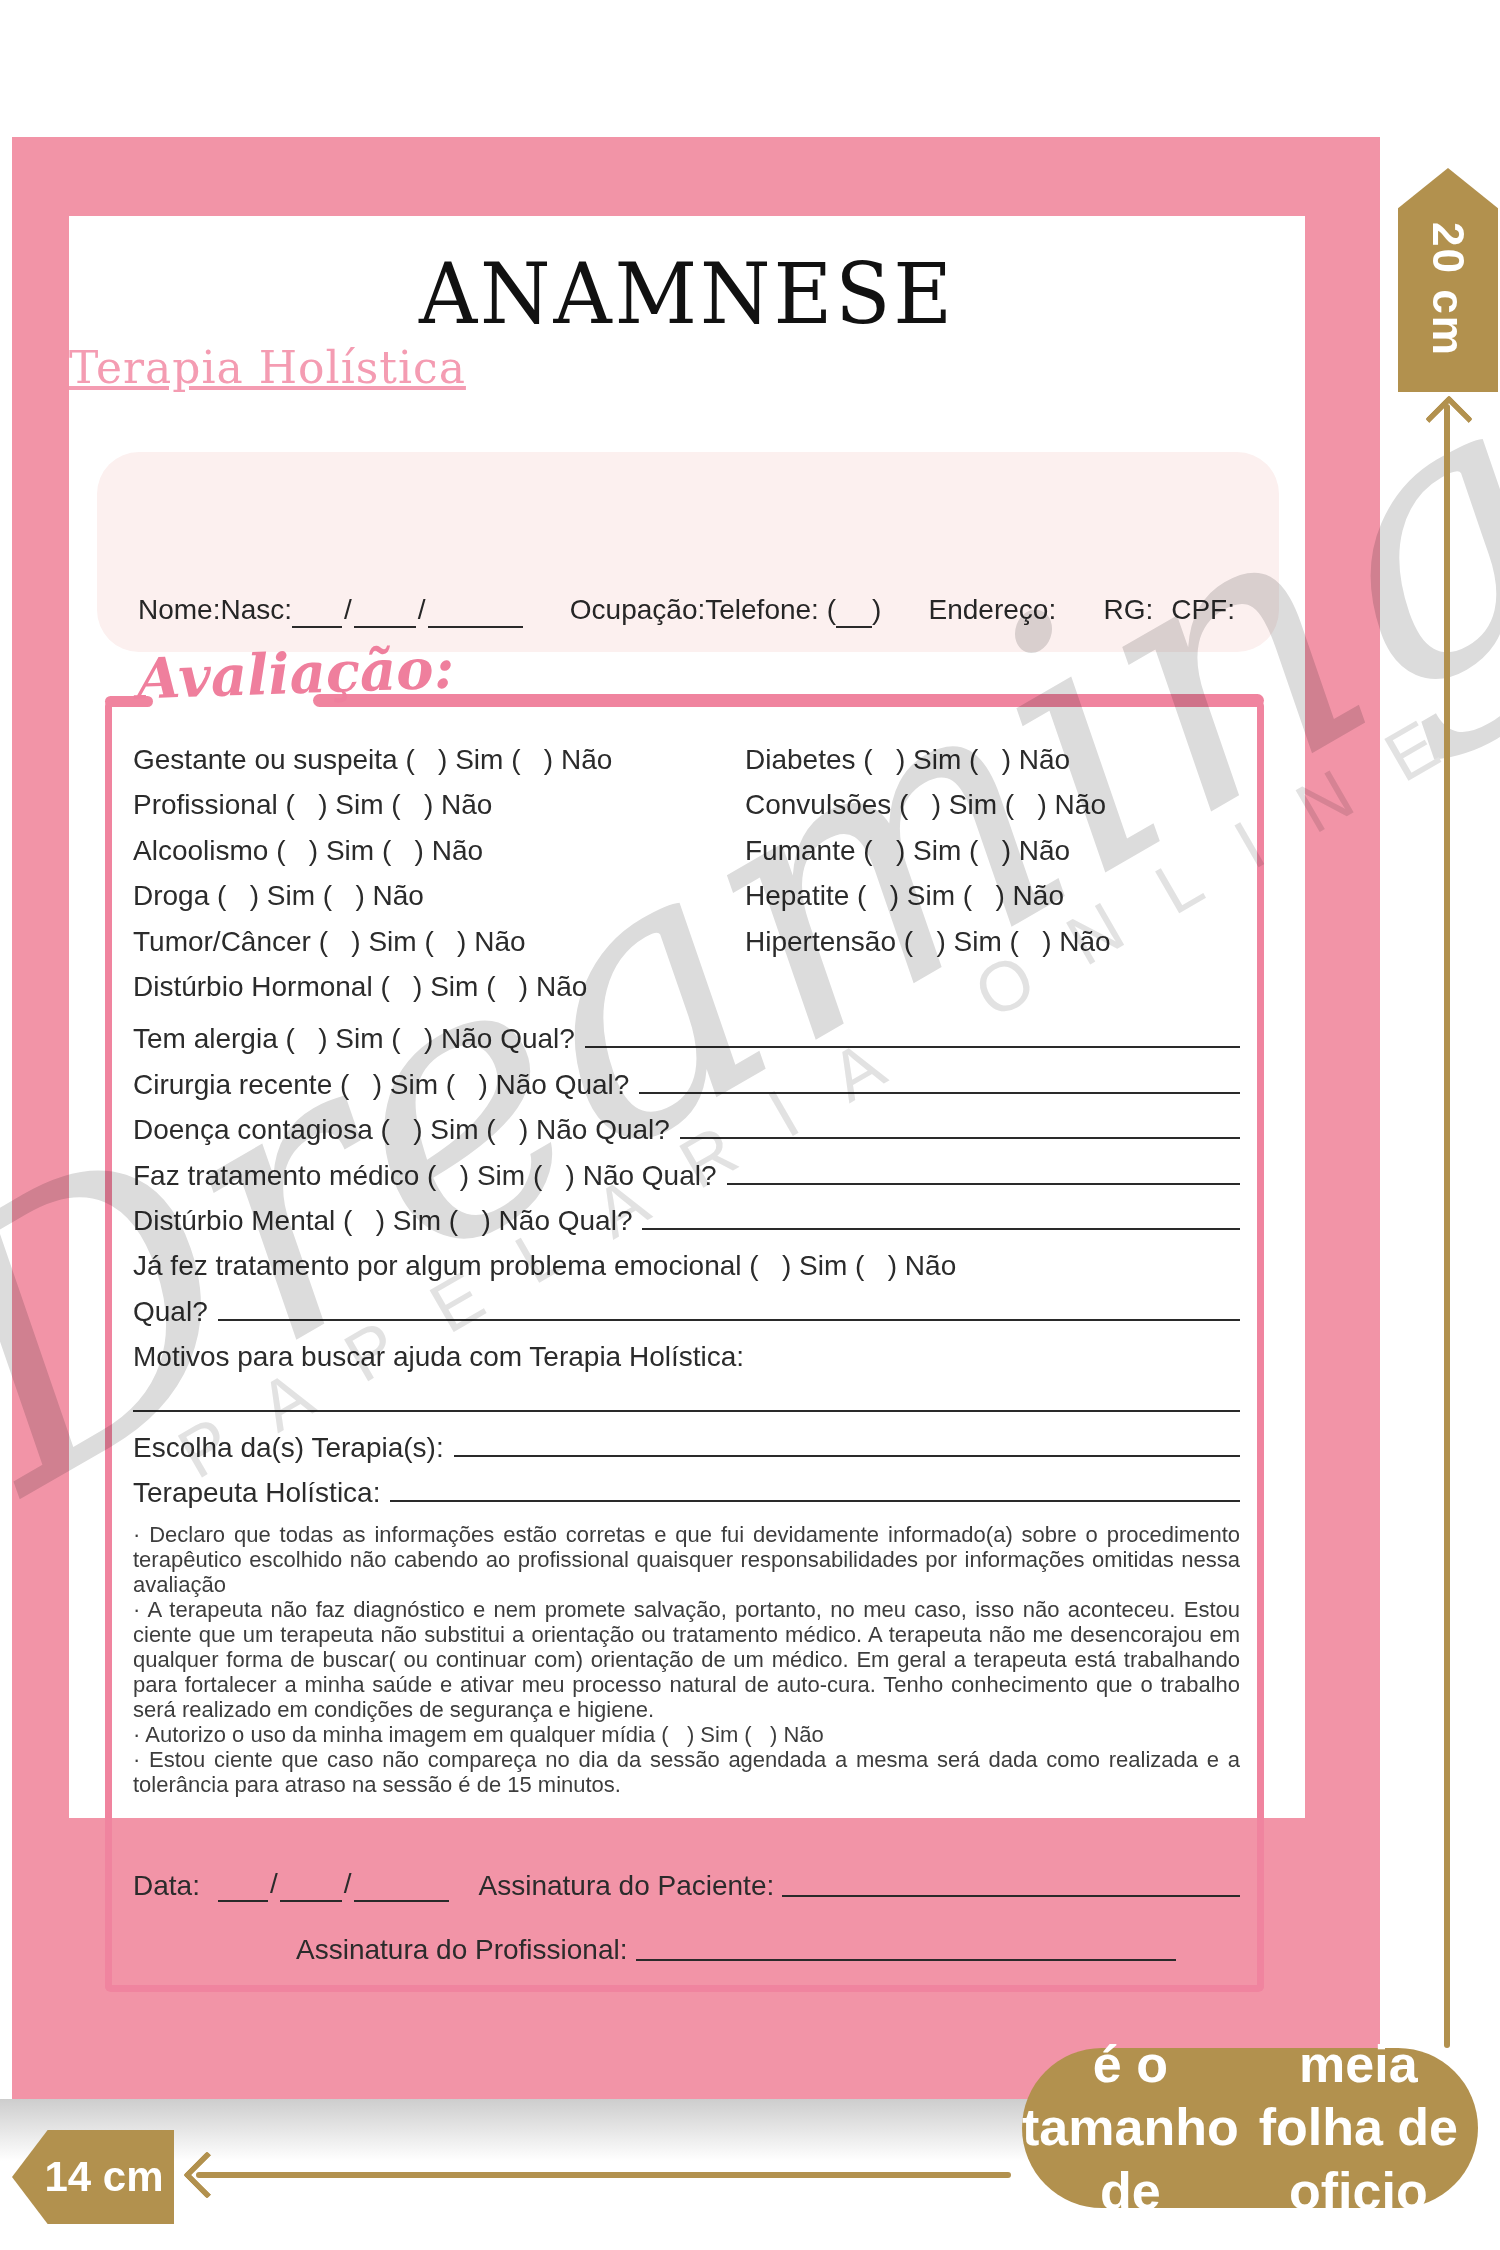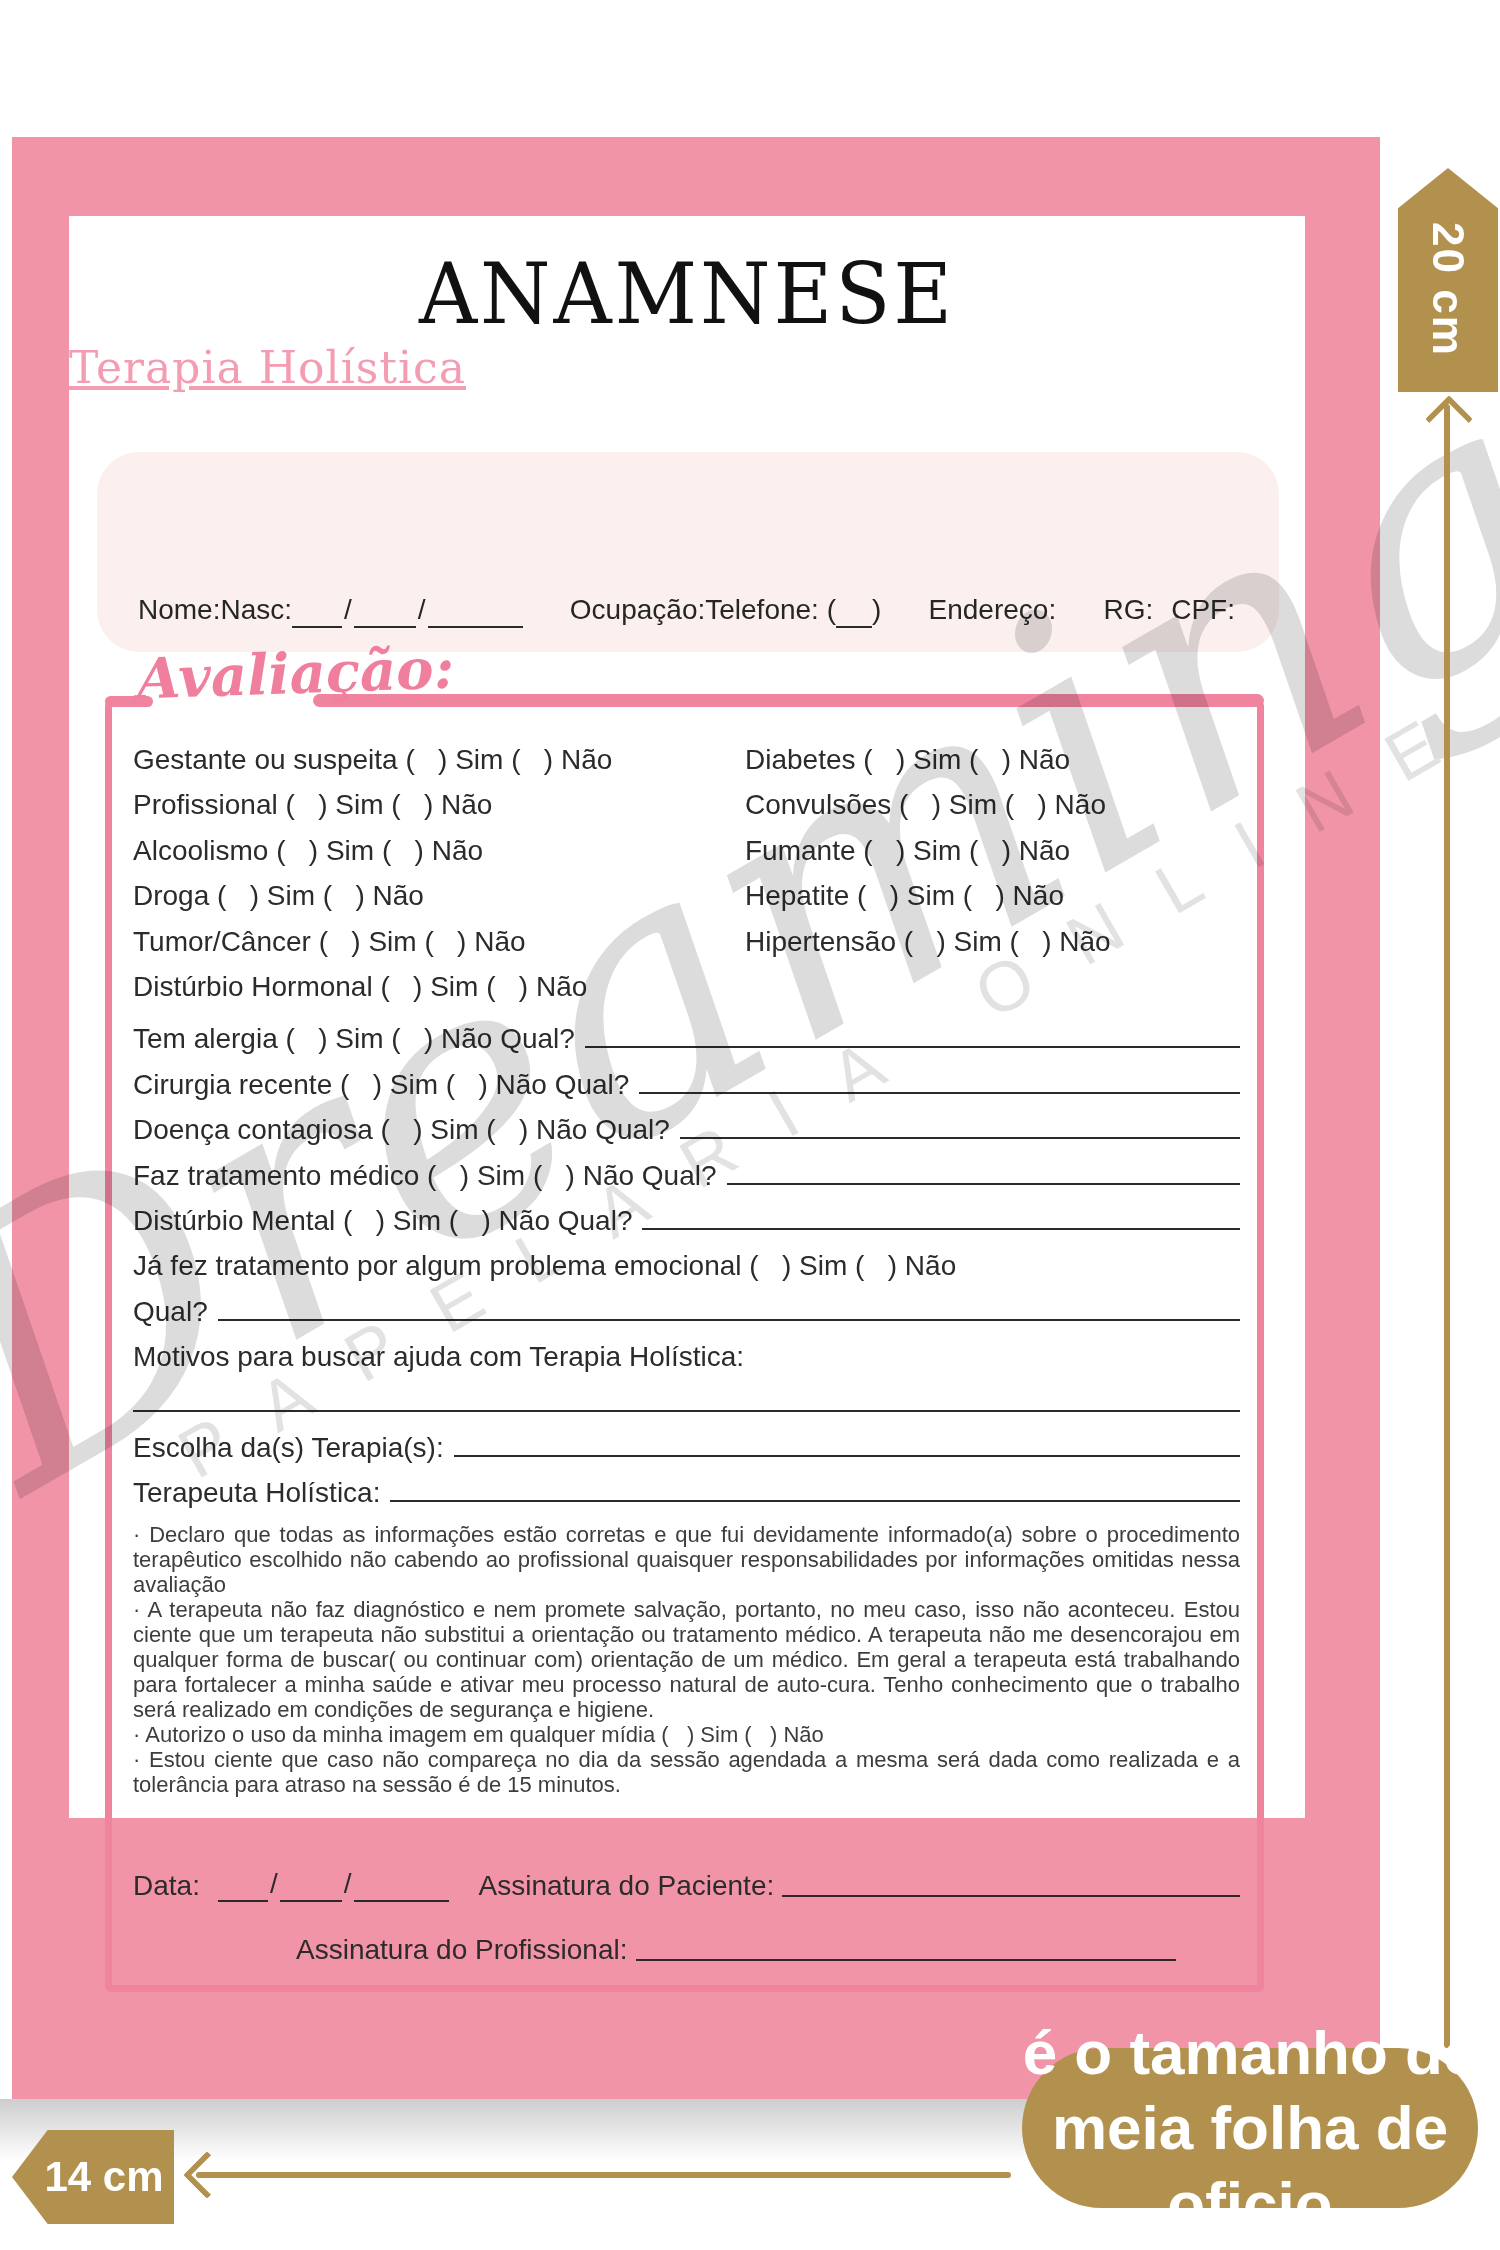--- a/index.html
+++ b/index.html
@@ -78,22 +78,22 @@
 
   
   .tag20{position:absolute;left:1398px;top:168px;width:100px;height:224px;background:#B2914E;z-index:6;
          clip-path:polygon(0 18%, 50% 0, 100% 18%, 100% 100%, 0 100%);
          display:flex;align-items:center;justify-content:center;}
   .tag20 span{writing-mode:vertical-rl;color:#ffffff;font-weight:bold;font-size:44px;letter-spacing:2px;padding-top:18px;}
   .vline{position:absolute;left:1444px;top:404px;width:6px;height:1644px;background:#B2914E;border-radius:3px;z-index:6;}
   .chev-up{position:absolute;left:1432px;top:402px;width:28px;height:28px;border-left:6px solid #B2914E;
            border-top:6px solid #B2914E;transform:rotate(45deg);border-radius:3px;z-index:6;}
   .badge{position:absolute;left:1022px;top:2048px;width:456px;height:160px;background:#B2914E;border-radius:80px;
-         display:flex;flex-direction:column;align-items:center;justify-content:center;z-index:6;
-         color:#ffffff;font-weight:bold;font-size:62px;line-height:1.22;text-align:center;}
+         display:flex;align-items:center;justify-content:center;z-index:6;
+         color:#ffffff;font-weight:bold;font-size:52px;line-height:1.22;text-align:center;}
   .tag14{position:absolute;left:12px;top:2130px;width:162px;height:94px;background:#B2914E;z-index:6;
          clip-path:polygon(22% 0, 100% 0, 100% 100%, 22% 100%, 0 50%);
          display:flex;align-items:center;justify-content:center;}
   .tag14 span{color:#ffffff;font-weight:bold;font-size:42px;padding-left:22px;}
   .hline{position:absolute;left:196px;top:2172px;width:815px;height:6px;background:#B2914E;border-radius:3px;z-index:6;}
   .chev-left{position:absolute;left:190px;top:2158px;width:28px;height:28px;border-left:6px solid #B2914E;
              border-bottom:6px solid #B2914E;transform:rotate(45deg);border-radius:3px;z-index:6;}
 </style>
 </head>
 <body>

